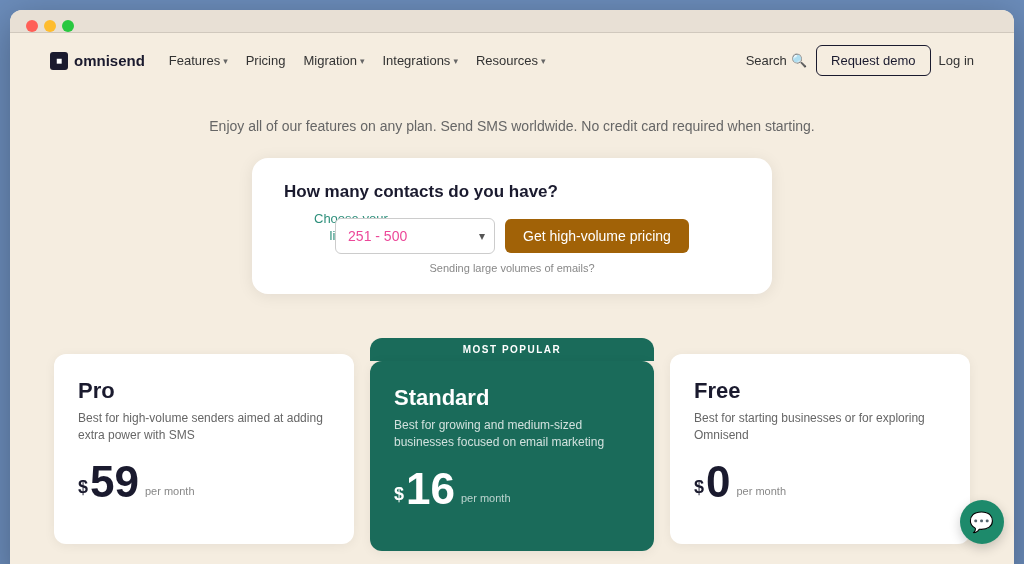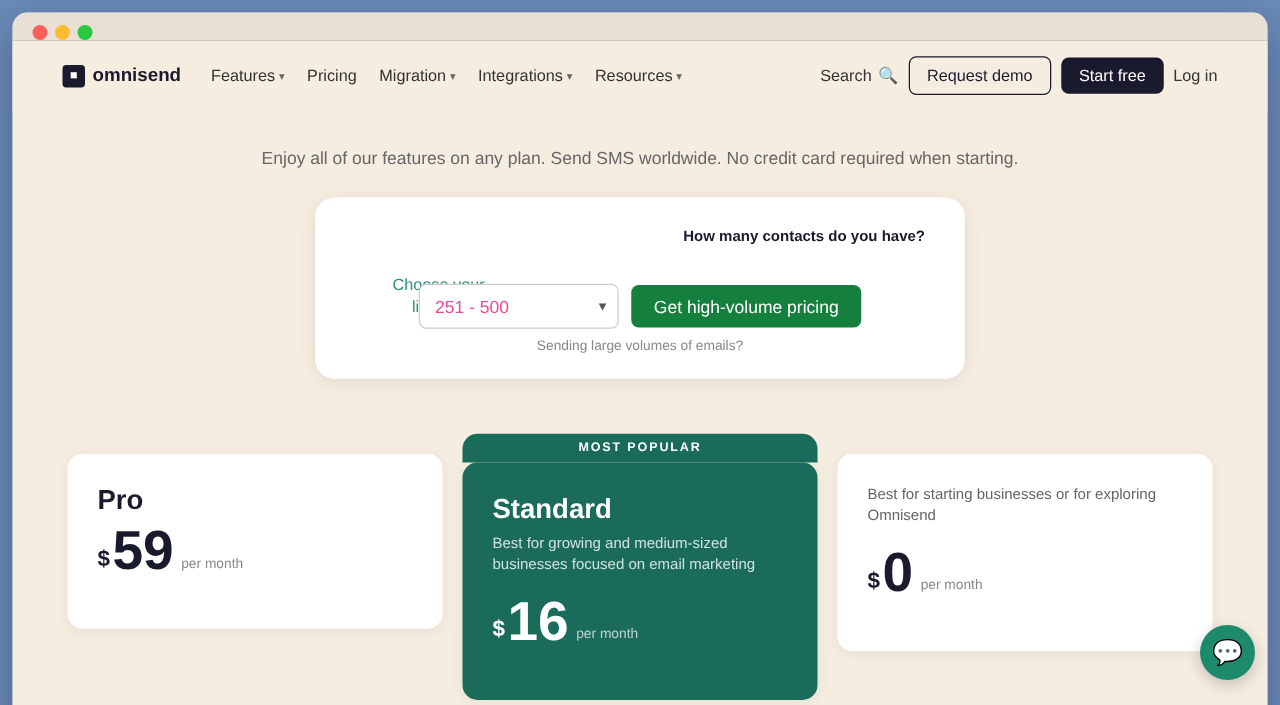--- a/index.html
+++ b/index.html
@@ -152,25 +152,25 @@
     .contact-selector {
       background: white;
       border-radius: 16px;
       padding: 24px 32px 20px;
       max-width: 520px;
       margin: 0 auto 24px;
       box-shadow: 0 2px 16px rgba(0,0,0,0.08);
       position: relative;
     }
     .contact-selector h3 {
-      font-size: 12px;
+      font-size: 17px;
       font-weight: 600;
       color: #1a1a2e;
-      margin-bottom: 31px;
-      text-align: right;
+      margin-bottom: 16px;
+      text-align: left;
     }
     .selector-row {
       display: flex;
       align-items: center;
       gap: 10px;
       justify-content: center;
     }
     .choose-label {
       position: absolute;
       left: 30px;
@@ -206,21 +206,21 @@
       position: absolute;
       right: 10px;
       top: 50%;
       transform: translateY(-50%);
       pointer-events: none;
       color: #555;
       font-size: 12px;
     }
     .btn-volume {
       padding: 9px 18px;
-      background: #15803d;
+      background: #a16207;
       color: white;
       border: none;
       border-radius: 6px;
       font-size: 14px;
       font-weight: 500;
       cursor: pointer;
       white-space: nowrap;
     }
     .volume-hint {
       font-size: 11px;
@@ -367,21 +367,20 @@
           <span>Resources</span>
           <span class="chevron">▾</span>
         </span>
       </div>
       <div class="nav-right">
         <button class="search-btn">
           <span>Search</span>
           <span>🔍</span>
         </button>
         <button class="btn-demo">Request demo</button>
-        <button class="btn-start">Start free</button>
         <button class="btn-login">Log in</button>
       </div>
     </nav>
 
     <div class="hero">
       <p>Enjoy all of our features on any plan. Send SMS worldwide. No credit card required when starting.</p>
 
       <div class="contact-selector">
         <h3>How many contacts do you have?</h3>
         <div style="position:relative;">
@@ -405,20 +404,21 @@
           <button class="btn-volume">Get high-volume pricing</button>
         </div>
         <div class="volume-hint">Sending large volumes of emails?</div>
       </div>
     </div>
 
     <div class="pricing-section">
 
       <div class="pricing-card">
         <div class="plan-name">Pro</div>
+        <div class="plan-desc">Best for high-volume senders aimed at adding extra power with SMS</div>
         <div class="price-row">
           <span class="price-dollar">$</span>
           <span class="price-amount">59</span>
           <span class="price-period">per month</span>
         </div>
 
       </div>
 
       <div class="featured-wrapper">
         <div class="most-popular-badge">MOST POPULAR</div>
@@ -428,20 +428,21 @@
           <div class="price-row">
             <span class="price-dollar">$</span>
             <span class="price-amount">16</span>
             <span class="price-period">per month</span>
           </div>
 
         </div>
       </div>
 
       <div class="pricing-card">
+        <div class="plan-name">Free</div>
         <div class="plan-desc">Best for starting businesses or for exploring Omnisend</div>
         <div class="price-row">
           <span class="price-dollar">$</span>
           <span class="price-amount">0</span>
           <span class="price-period">per month</span>
         </div>
 
       </div>
     </div>
   </div>

